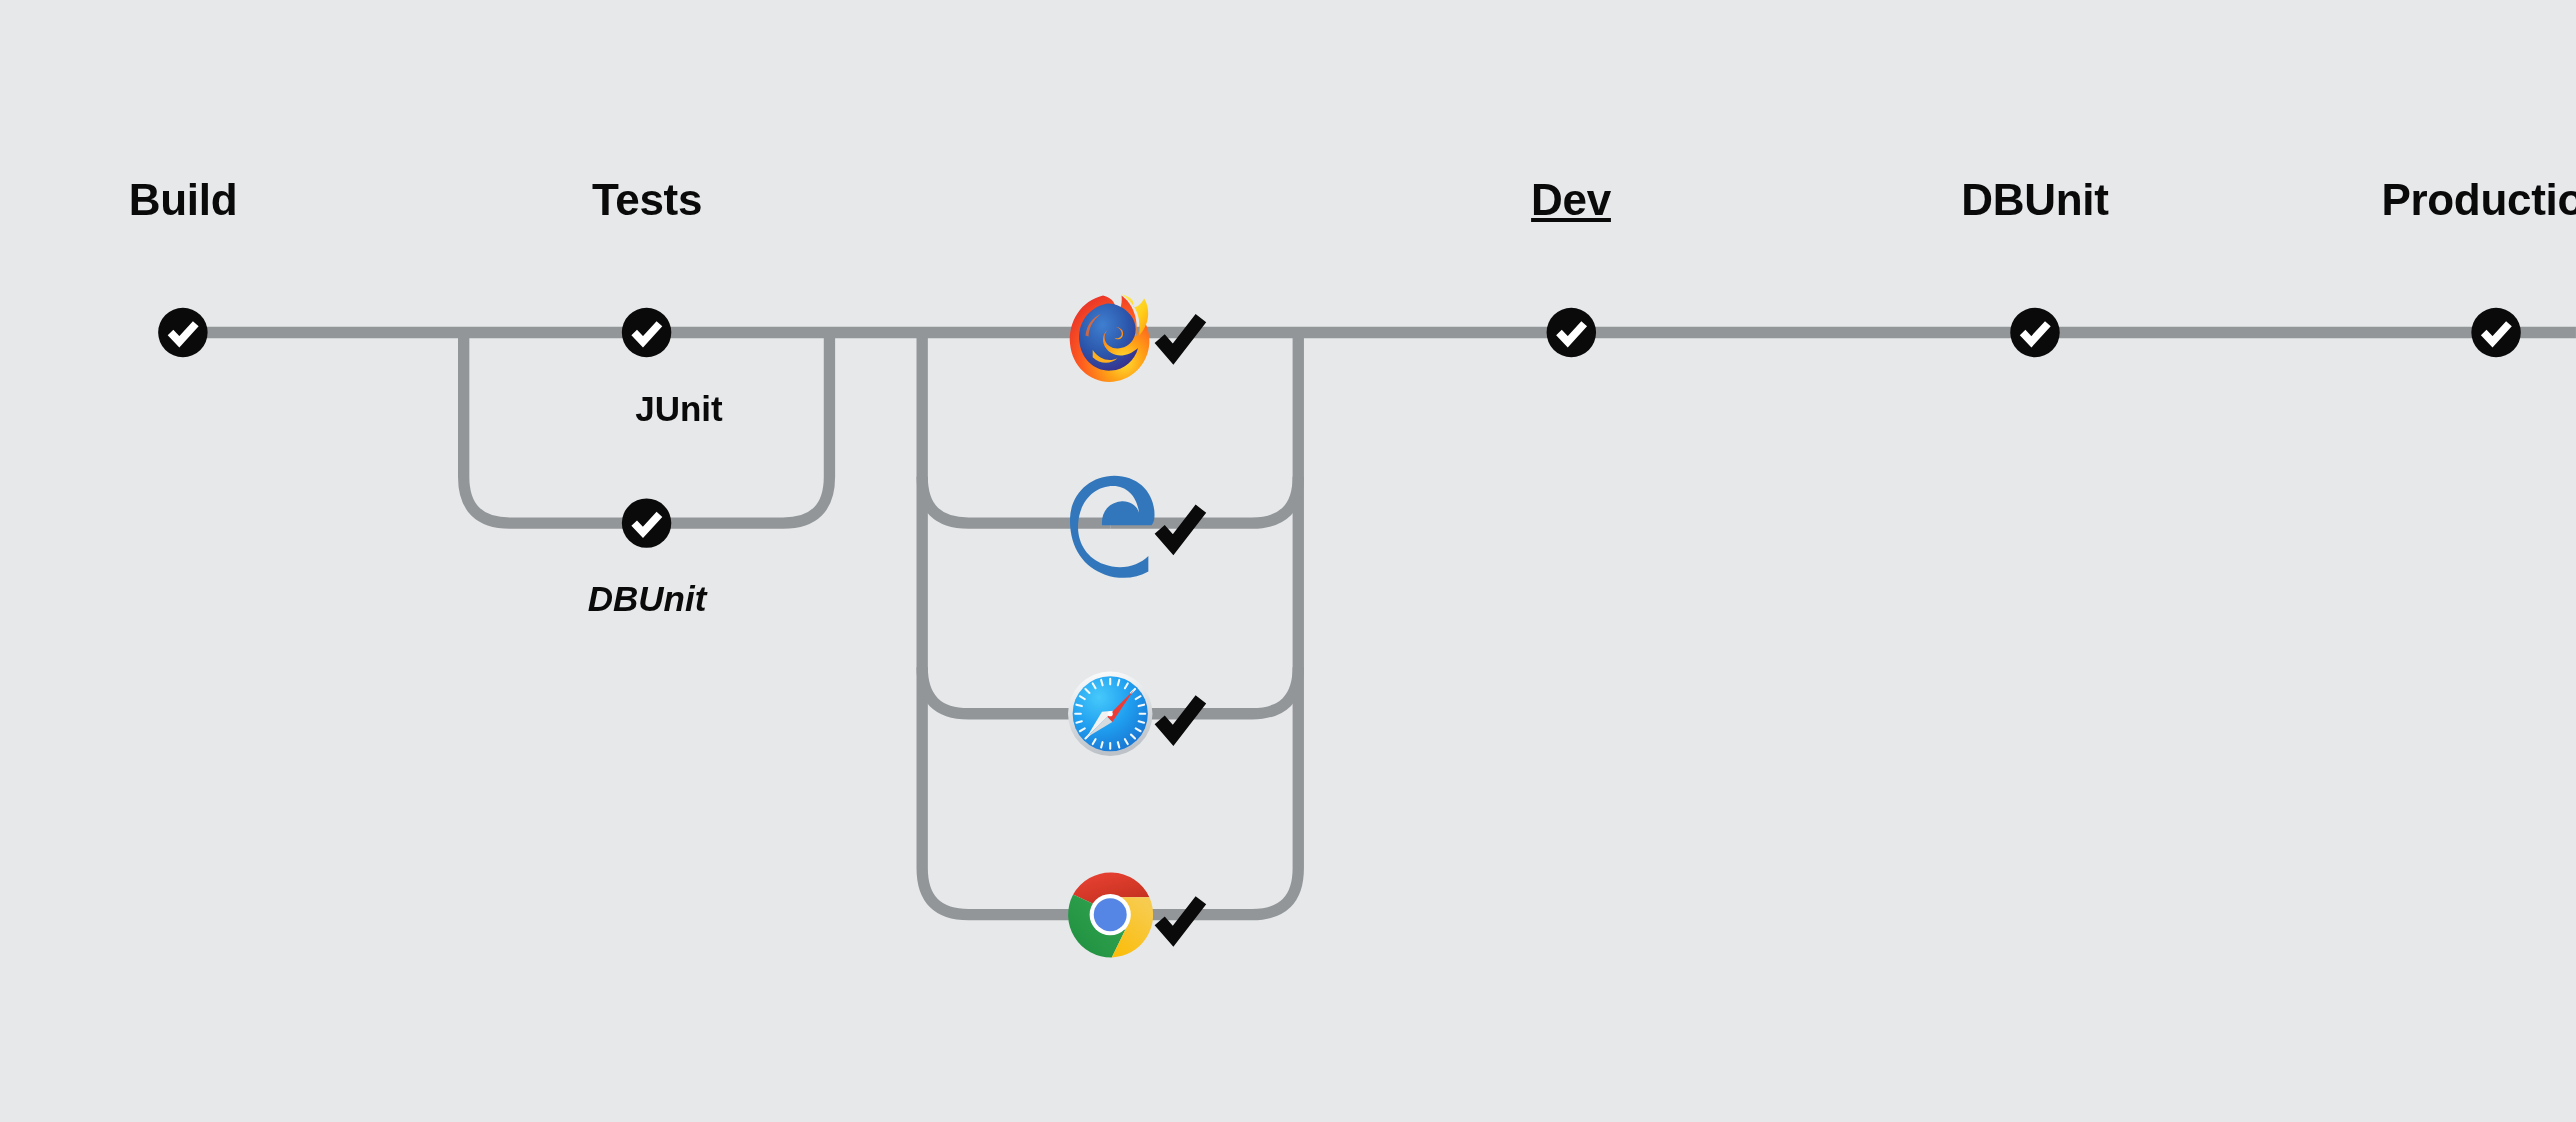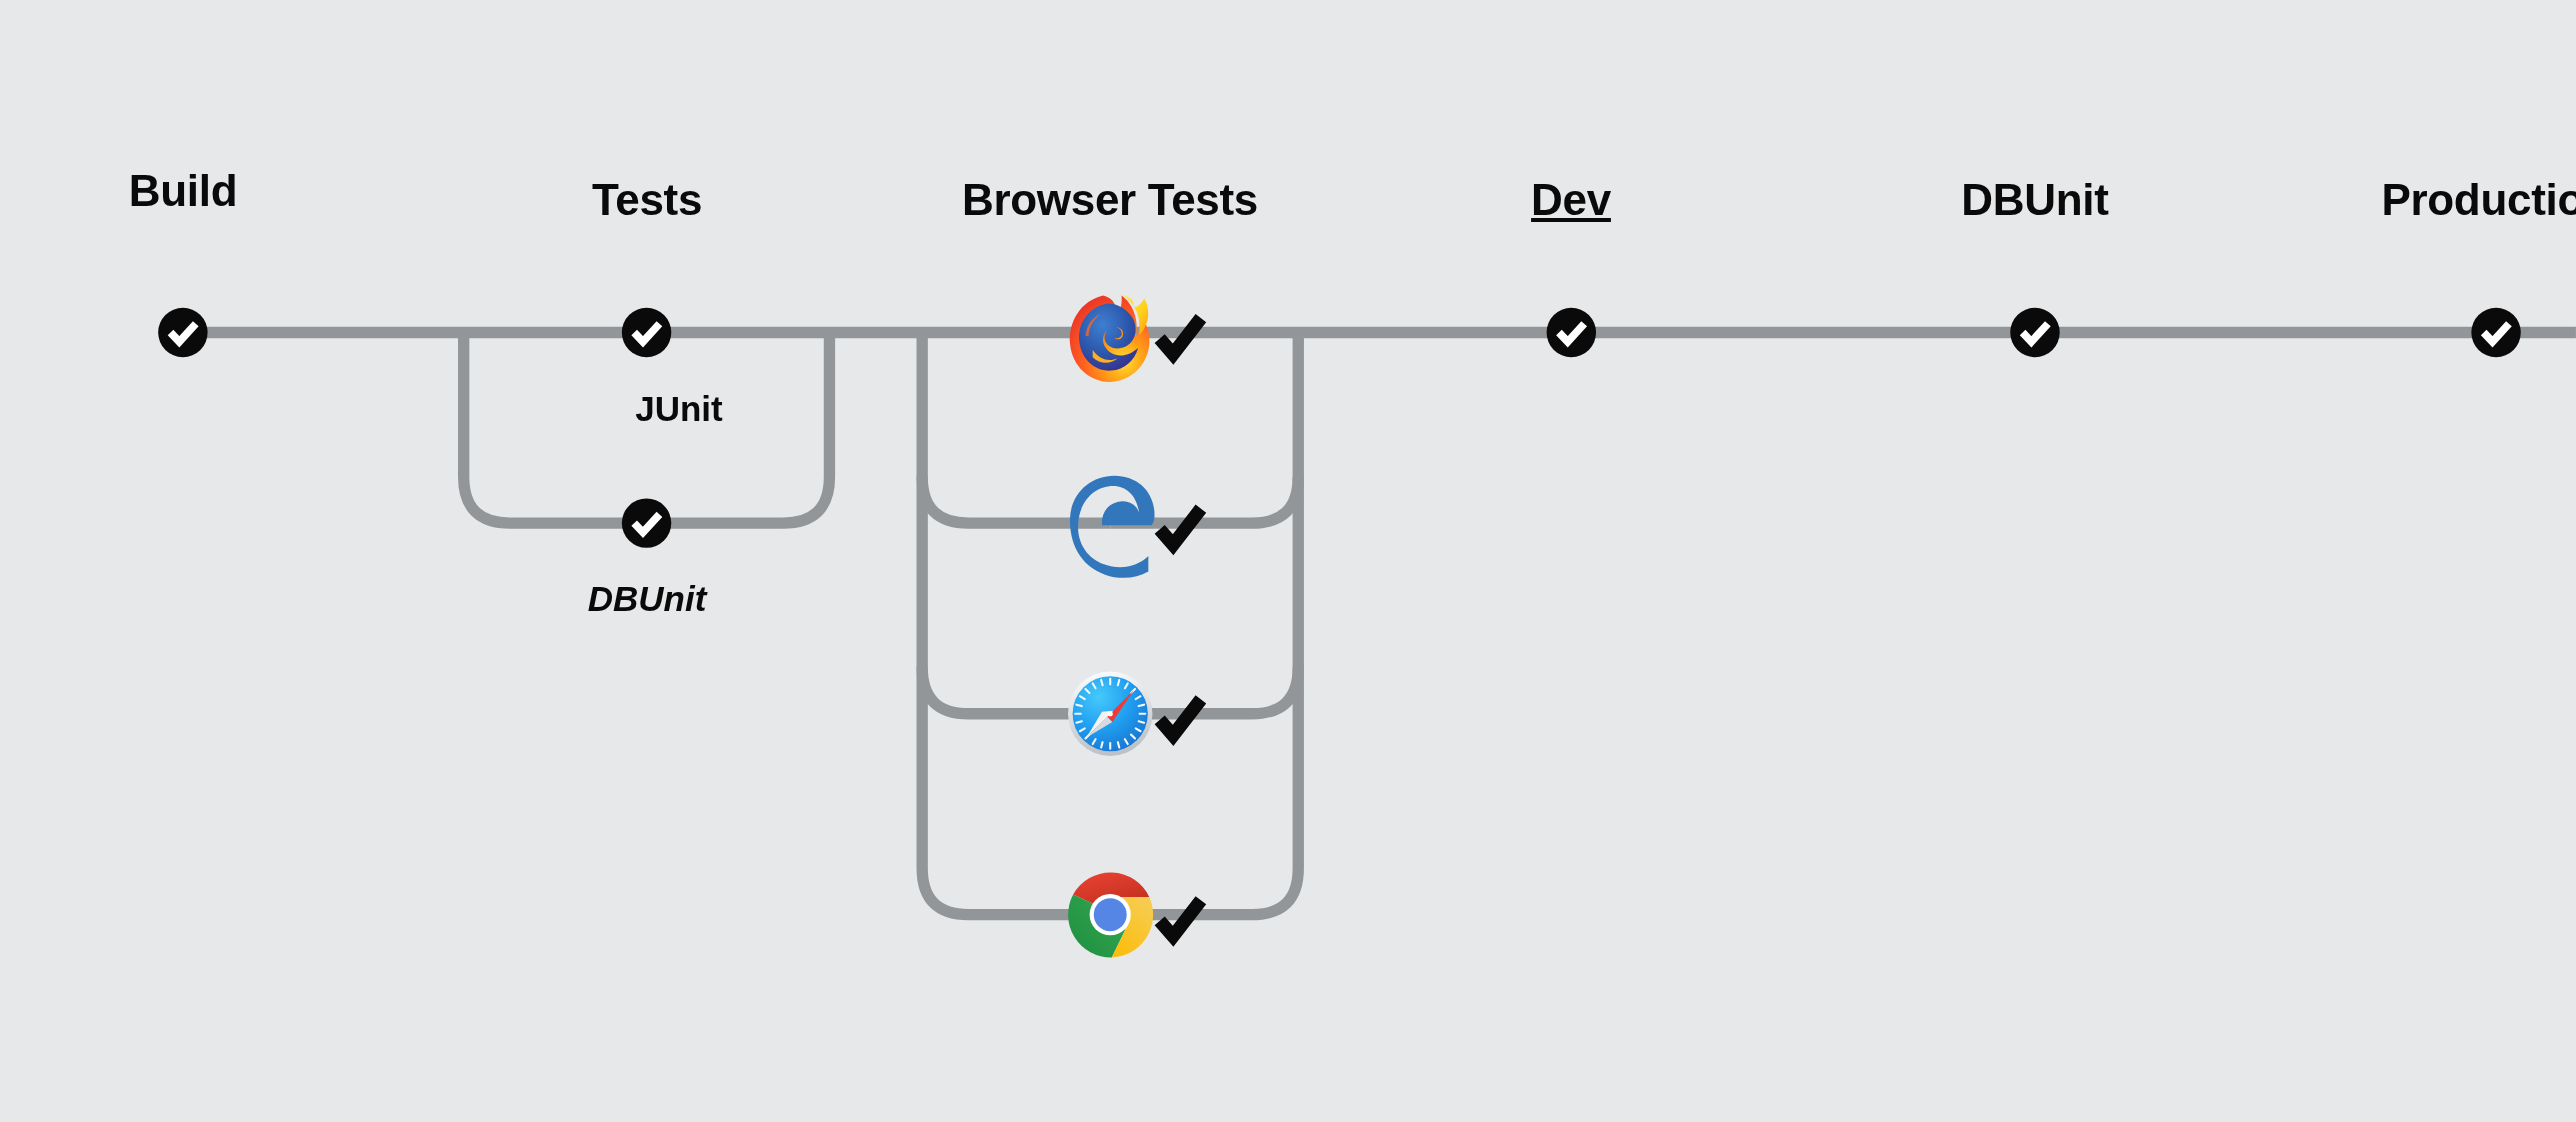--- a/index.html
+++ b/index.html
@@ -251,23 +251,22 @@
 
         <path d="M 76 -34 A 83 83 0 0 1 3 83 L 30 28 A 40 40 0 0 0 10 -34 Z" fill="url(#chYellow)"></path>
 
         <circle cx="0" cy="0" r="40" fill="#ffffff"></circle>
         <circle cx="0" cy="0" r="32" fill="#5586e5"></circle>
       </g>
       <path d="M 96 12 L 122 42 L 176 -28" fill="none" stroke="#0a0a0a" stroke-width="26" stroke-linecap="butt" stroke-linejoin="miter"></path>
     </g>
   </svg>
 
-  <div class="stage-label" style="left:183px; top:166px;">Build</div>
+  <div class="stage-label" style="left:183px; top:175px;">Build</div>
   <div class="stage-label" style="left:647px; top:175px;">Tests</div>
-  <div class="stage-label" style="left:1110px; top:175px;">Browser Tests</div>
   <div class="stage-label" style="left:1571px; top:175px;text-decoration:underline;">Dev</div>
   <div class="stage-label" style="left:2035px; top:175px;">DBUnit</div>
   <div class="stage-label" style="left:2496px; top:175px;">Production</div>
 
   <div class="job-label" style="left:647px; top:389px;margin-left:32px;">JUnit</div>
   <div class="job-label" style="left:647px; top:579px;font-style:italic;">DBUnit</div>
 
 </div>
 
 

